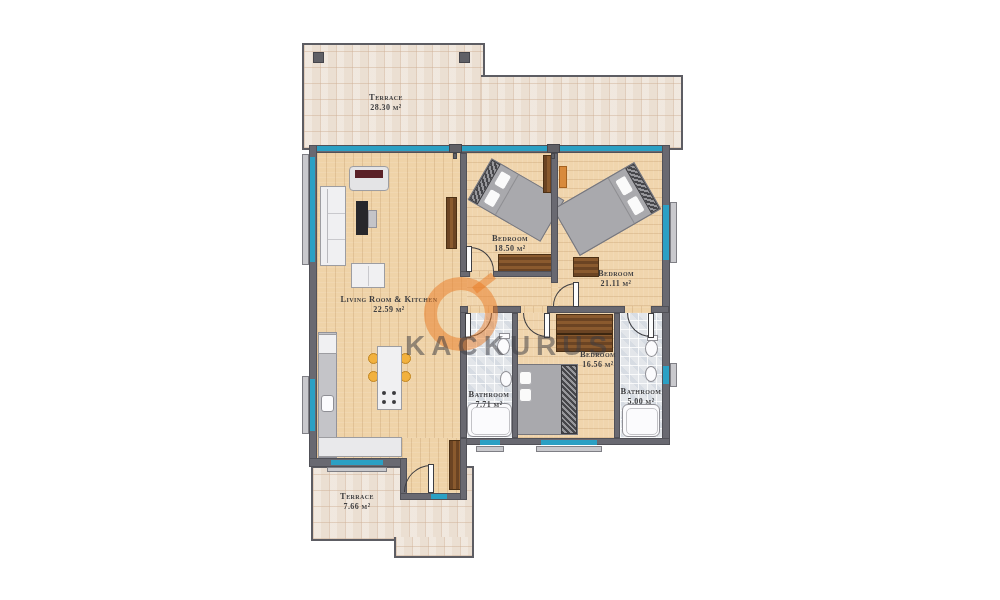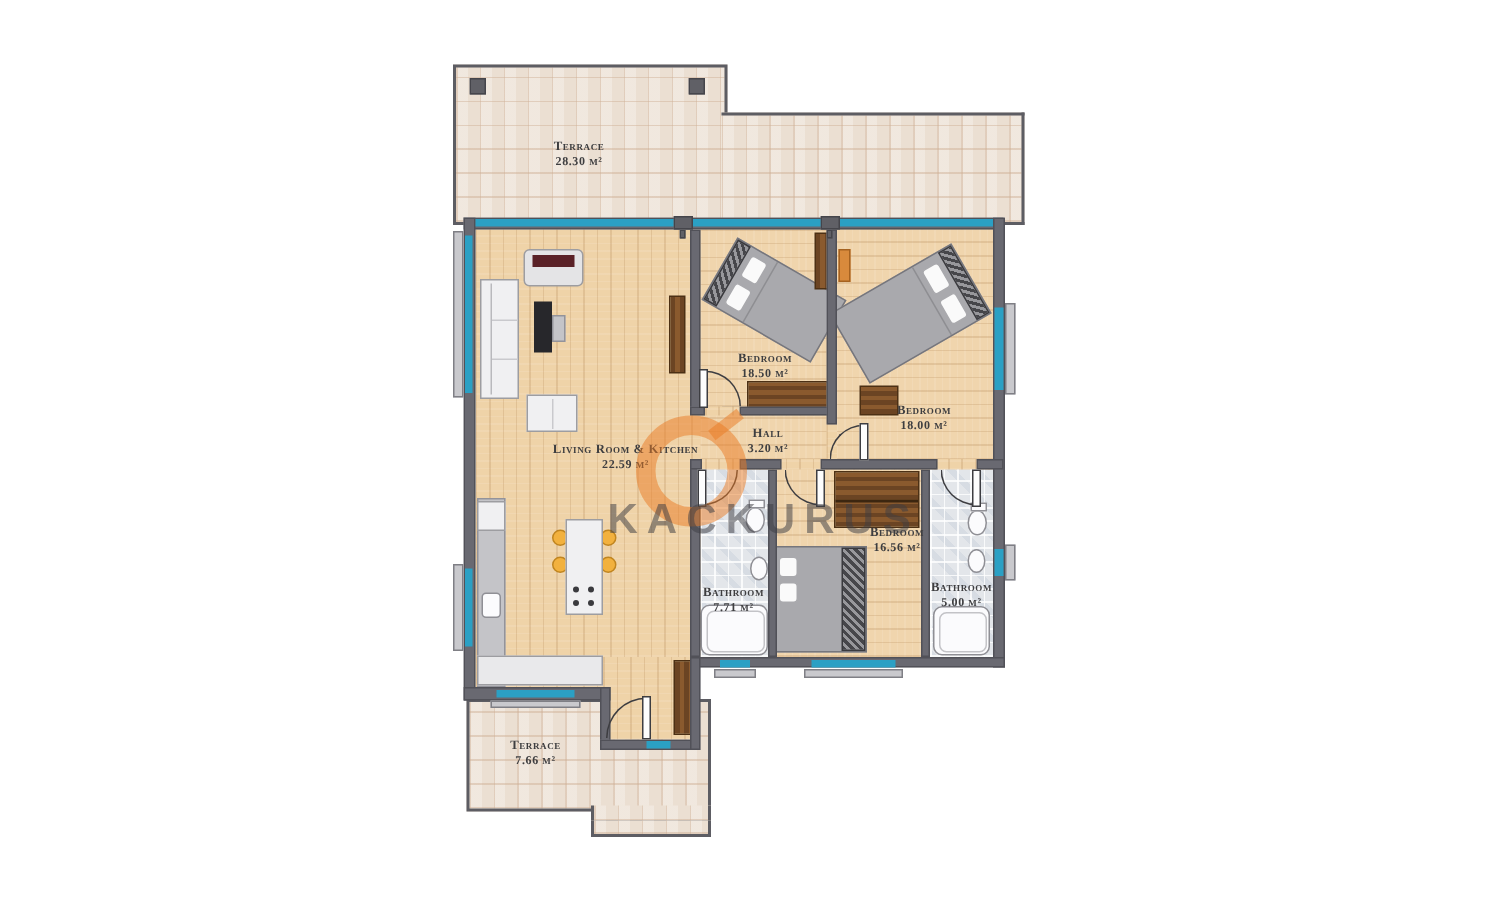--- a/index.html
+++ b/index.html
@@ -209,35 +209,31 @@
   <div class="a leaf" style="left:648px;top:313px;width:6px;height:25px;"></div>
 
   <div class="a arc" style="left:404px;top:465px;width:27px;height:27px;border-top:1.5px solid #3d3d41;border-left:1.5px solid #3d3d41;border-top-left-radius:100%;"></div>
   <div class="a leaf" style="left:428px;top:464px;width:6px;height:29px;"></div>
   <div class="a win" style="left:431px;top:494px;width:16px;height:5px;"></div>
 
   <div class="a rlabel" style="left:326px;top:92px;width:120px;">
     <div class="nm">Terrace</div>
     <div class="ar">28.30 m²</div>
   </div>
-  <div class="a rlabel" style="left:319px;top:294px;width:140px;margin-left:28px;">
+  <div class="a rlabel" style="left:319px;top:294px;width:140px;">
     <div class="nm">Living Room &amp; Kitchen</div>
     <div class="ar">22.59 m²</div>
   </div>
   <div class="a rlabel" style="left:450px;top:233px;width:120px;">
     <div class="nm">Bedroom</div>
     <div class="ar">18.50 m²</div>
   </div>
-  <div class="a rlabel" style="left:452px;top:283px;width:120px;">
-    <div class="nm">Hall</div>
-    <div class="ar">3.20 m²</div>
-  </div>
   <div class="a rlabel" style="left:556px;top:268px;width:120px;">
     <div class="nm">Bedroom</div>
-    <div class="ar">18.00 m²</div>
+    <div class="ar">21.11 m²</div>
   </div>
   <div class="a rlabel" style="left:538px;top:349px;width:120px;">
     <div class="nm">Bedroom</div>
     <div class="ar">16.56 m²</div>
   </div>
   <div class="a rlabel" style="left:429px;top:389px;width:120px;">
     <div class="nm">Bathroom</div>
     <div class="ar">7.71 m²</div>
   </div>
   <div class="a rlabel" style="left:581px;top:386px;width:120px;">

